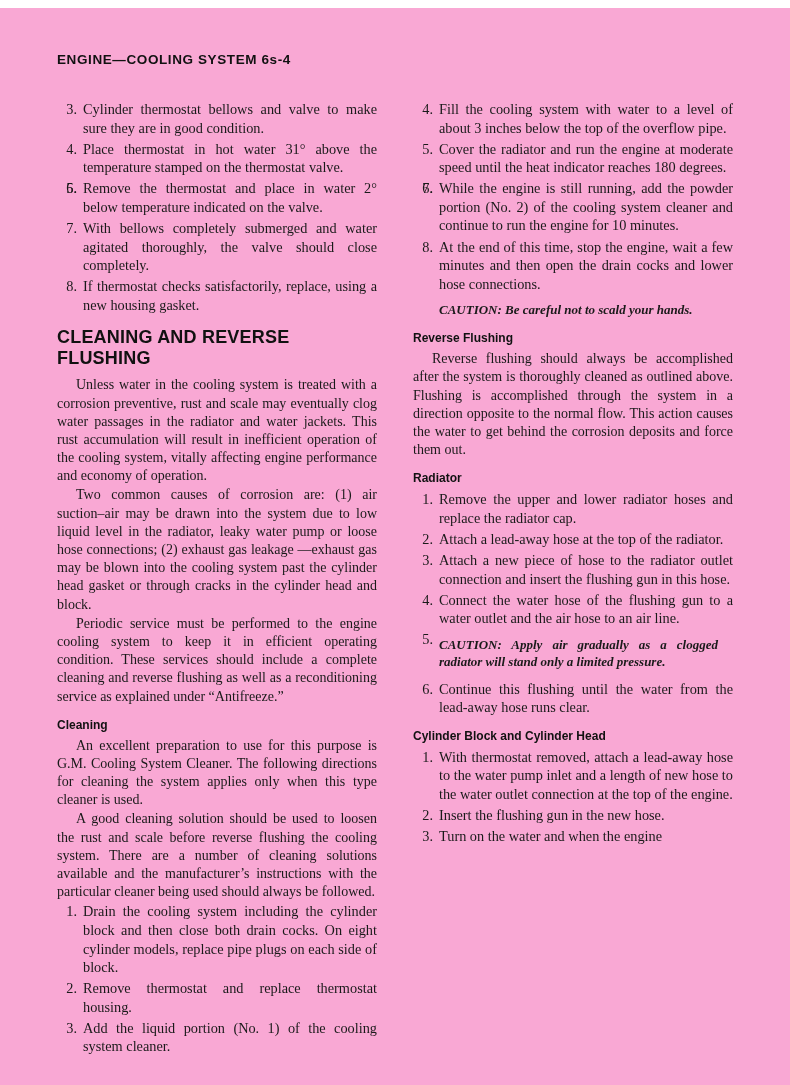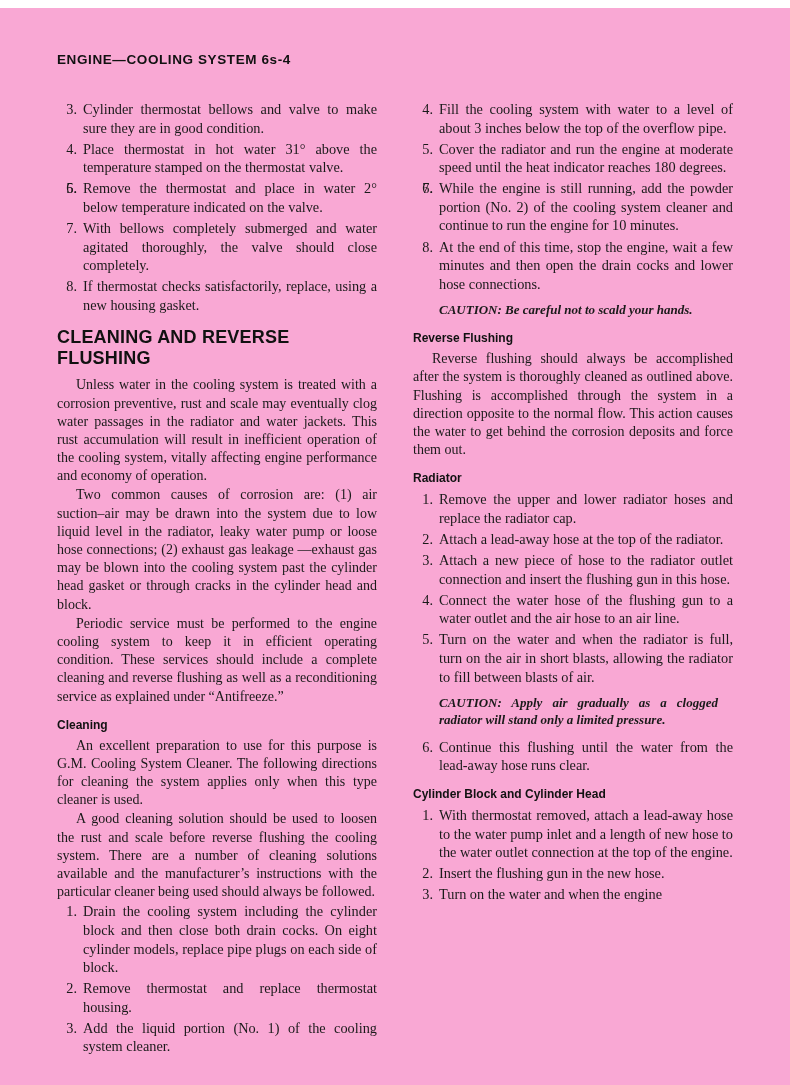--- a/index.html
+++ b/index.html
@@ -159,21 +159,21 @@
       <div class="subhead">Reverse Flushing</div>
       <p class="para">Reverse flushing should always be accomplished after the system is thoroughly cleaned as outlined above. Flushing is accomplished through the system in a direction opposite to the normal flow. This action causes the water to get behind the corrosion deposits and force them out.</p>
 
       <div class="subhead">Radiator</div>
 
       <ol class="nlist">
         <li><span class="num">1.</span><span>Remove the upper and lower radiator hoses and replace the radiator cap.</span></li>
         <li><span class="num">2.</span><span>Attach a lead-away hose at the top of the radiator.</span></li>
         <li><span class="num">3.</span><span>Attach a new piece of hose to the radiator outlet connection and insert the flushing gun in this hose.</span></li>
         <li><span class="num">4.</span><span>Connect the water hose of the flushing gun to a water outlet and the air hose to an air line.</span></li>
-        <li><span class="num">5.</span><span>Turn on the water and when the radiator is full, turn on the air in short blasts, allowing the radiator to fill between blasts of air.</span></li>
+        <li><span class="num">5.</span></li>
       </ol>
 
       <div class="caution indented">CAUTION: Apply air gradually as a clogged radiator will stand only a limited pressure.</div>
 
       <ol class="nlist">
         <li><span class="num">6.</span><span>Continue this flushing until the water from the lead-away hose runs clear.</span></li>
       </ol>
 
       <div class="subhead">Cylinder Block and Cylinder Head</div>
 

